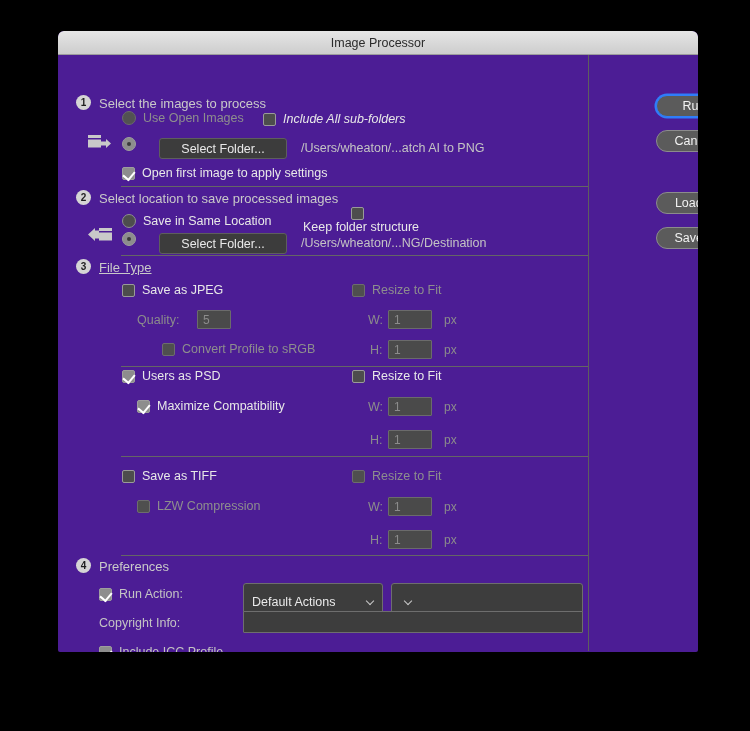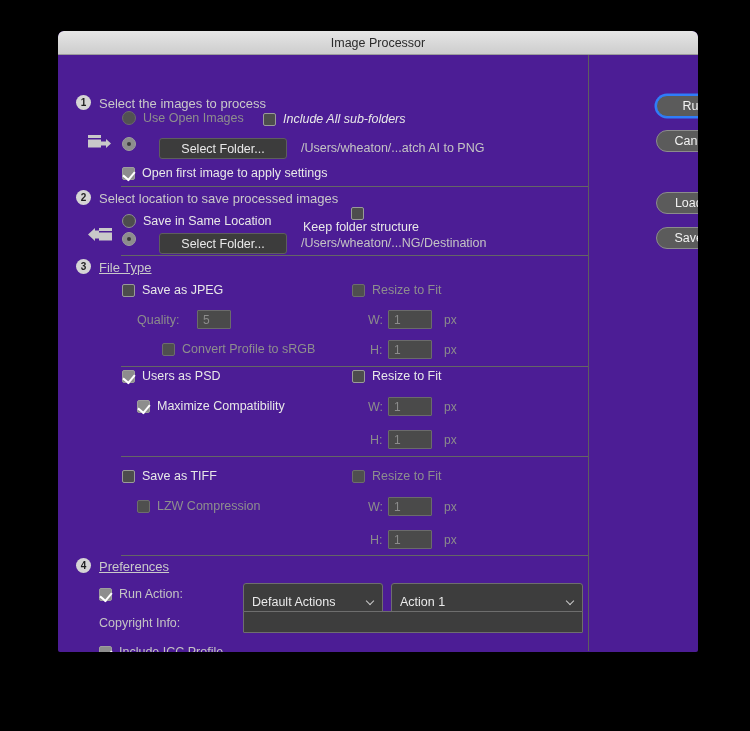--- a/index.html
+++ b/index.html
@@ -360,34 +360,33 @@
 
         <div class="flabel" style="position:absolute; left:312px; top:478px;">H:</div>
         <div class="tf" style="position:absolute; left:330px; top:475px; width:44px;">1</div>
         <div class="unit" style="position:absolute; left:381px; top:478px;">px</div>
 
         <div class="sep" style="top:500px;"></div>
       </div>
 
       <div class="section">
         <div class="numcircle" style="left:18px; top:503px;">4</div>
-        <div class="sectitle" style="left:41px; top:504px;text-decoration:underline;">Preferences</div>
+        <div class="sectitle" style="left:41px; top:504px;">Preferences</div>
 
         <div class="row" style="left:41px; top:532px;">
           <span class="cb checked"></span>
           <span class="lbl sub">Run Action:</span>
         </div>
 
         <div class="dd" style="position:absolute; left:185px; top:528px; width:140px;">
           <span class="ddlabel">Default Actions</span>
           <span class="chev"></span>
         </div>
 
         <div class="dd" style="position:absolute; left:333px; top:528px; width:192px;">
-          <span class="ddlabel">Action 1</span>
           <span class="chev"></span>
         </div>
 
         <div class="lbl sub" style="position:absolute; left:41px; top:561px;">Copyright Info:</div>
         <div class="tf wide" style="position:absolute; left:185px; top:556px; width:340px;"></div>
 
         <div class="row" style="left:41px; top:590px;">
           <span class="cb checked"></span>
           <span class="lbl sub">Include ICC Profile</span>
         </div>

